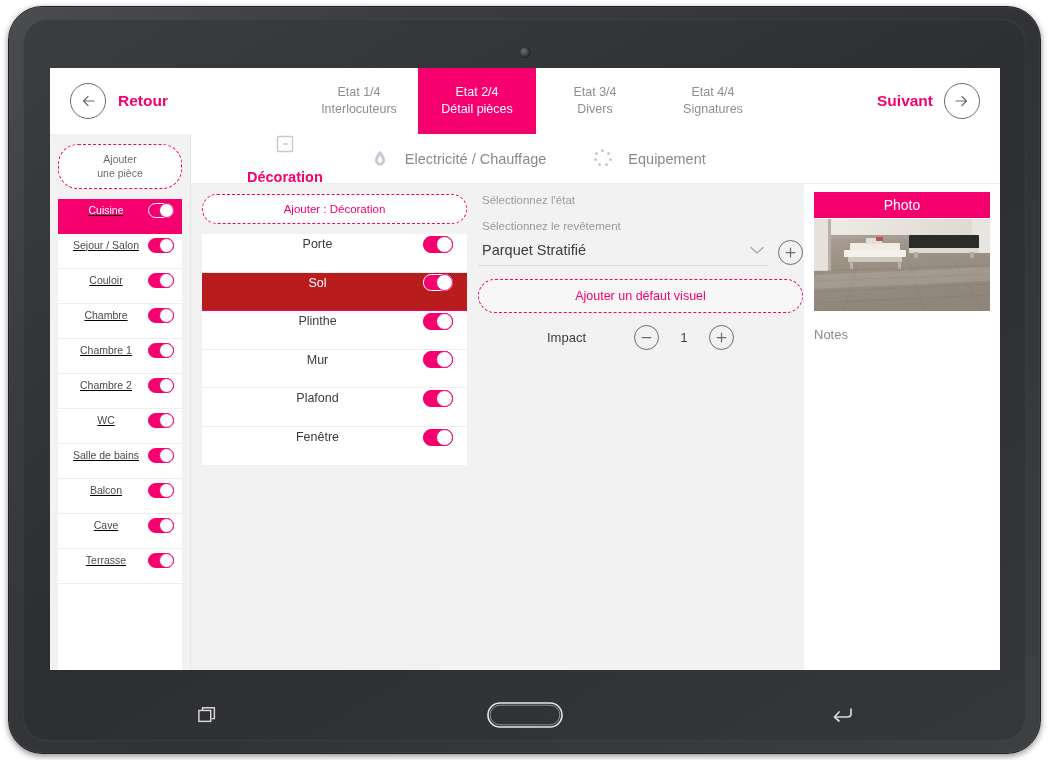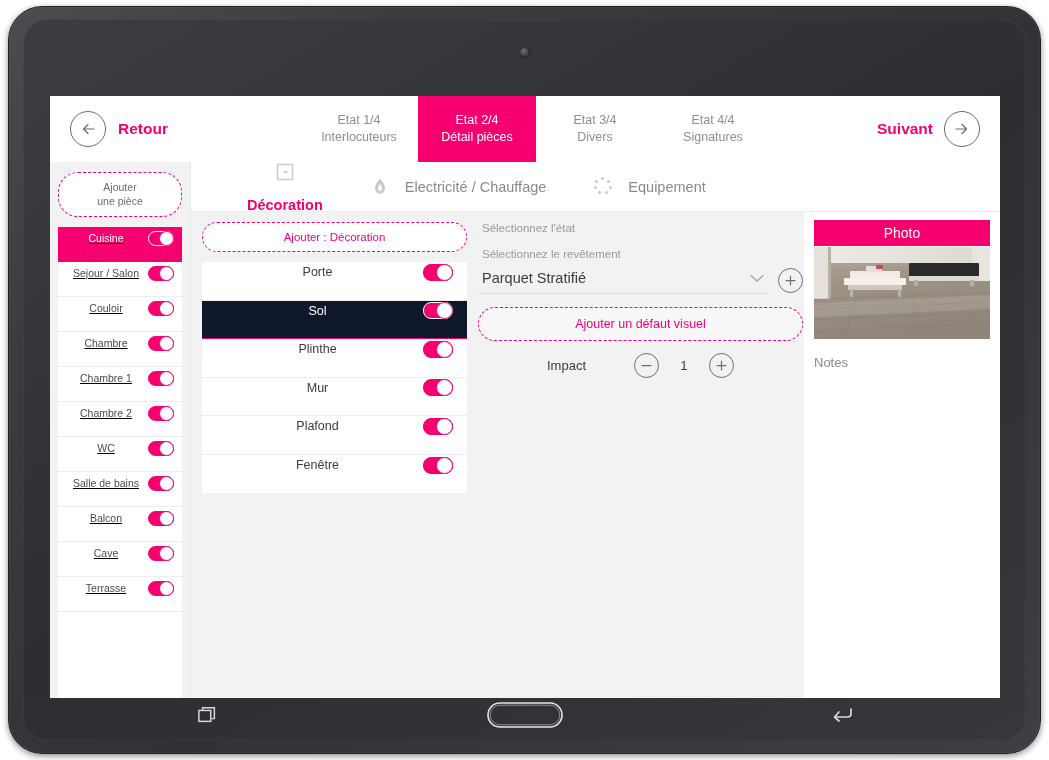--- a/index.html
+++ b/index.html
@@ -27,21 +27,21 @@
   }
   #camera {
     position: absolute; left: 50%; top: 40px; transform: translateX(-50%);
     width: 11px; height: 11px; border-radius: 50%;
     background: radial-gradient(circle at 35% 32%, #6e7074 0%, #3a3c40 55%, #202226 100%);
     box-shadow: inset 0 0 2px #000, 0 0 1px #55575b;
   }
 
   
   #screen {
-    position: absolute; left: 50px; top: 96px;
+    position: absolute; left: 50px; top: 68px;
     width: 950px; height: 602px;
     background: #ffffff;
     overflow: hidden;
   }
 
   
   #navbar {
     position: absolute; left: 50px; top: 690px;
     width: 950px; height: 54px;
     display: flex; align-items: center; justify-content: space-around;
@@ -158,21 +158,21 @@
   }
   #element-list { background: #ffffff; }
   .elem-row {
     height: 38.5px; display: flex; align-items: center;
     padding: 0 14px 17px 10px; border-bottom: 1px solid #ededed;
     background: #ffffff;
   }
   .elem-row .ename {
     flex: 1; text-align: center; font-size: 12.5px; color: #3c3c3c;
   }
-  .elem-row.sel { background: #0f172a; border-bottom-color: #f5006e; }
+  .elem-row.sel { background: #b91c1c; border-bottom-color: #f5006e; }
   .elem-row.sel .ename { color: #ffffff; }
   .elem-row.sel .toggle { border-color: #ffffff; }
 
   
   #pane-detail { width: 325px; padding: 6px 0 0 0; }
   .field-label {
     font-size: 11.5px; color: #9a9a9a; margin: 4px 0 6px 4px;
   }
   #state-seg { display: flex; background: #ffffff; border: 1px solid #ededed; }
   .seg {

